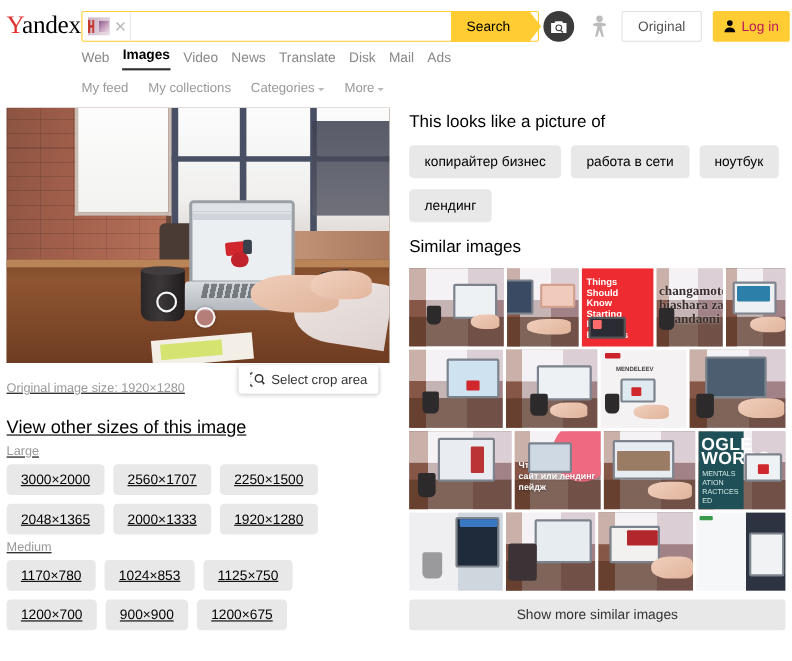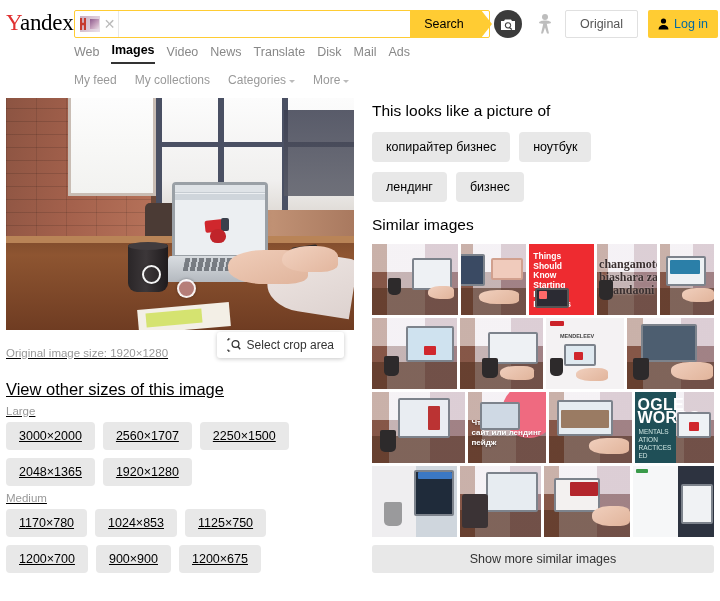--- a/index.html
+++ b/index.html
@@ -138,21 +138,21 @@
   }
   .btn-login {
     position: absolute;
     left: 648px; top: 10px;
     height: 28px;
     padding: 0 10px;
     background: #fc3;
     border: 0;
     border-radius: 2px;
     font-size: 12.5px;
-    color: #0369a1;
+    color: #be185d;
     font-family: "Liberation Sans", sans-serif;
     cursor: pointer;
     display: flex; align-items: center; gap: 5px;
   }
 
   
   .tabs {
     position: absolute;
     left: 74px; top: 43px;
     display: flex;
@@ -728,44 +728,45 @@
     </div>
 
     <h2 class="h2-title">View other sizes of this image</h2>
 
     <div class="size-group-label">Large</div>
     <div class="chip-row">
       <div class="chip">3000×2000</div>
       <div class="chip">2560×1707</div>
       <div class="chip">2250×1500</div>
       <div class="chip">2048×1365</div>
+      <div class="chip">2000×1333</div>
       <div class="chip">1920×1280</div>
     </div>
 
     <div class="size-group-label">Medium</div>
     <div class="chip-row">
       <div class="chip">1170×780</div>
       <div class="chip">1024×853</div>
       <div class="chip">1125×750</div>
       <div class="chip">1200×700</div>
       <div class="chip">900×900</div>
       <div class="chip">1200×675</div>
     </div>
   </div>
 
   <div class="right-col">
 
     <h2 class="r-title">This looks like a picture of</h2>
     <div class="tag-row">
       <div class="tag">копирайтер бизнес</div>
+      <div class="tag">работа в сети</div>
       <div class="tag">ноутбук</div>
     </div>
     <div class="tag-row">
       <div class="tag">лендинг</div>
-      <div class="tag">бизнес</div>
     </div>
 
     <h2 class="r-title2">Similar images</h2>
 
     <div class="sim-grid">
 
       <div class="sim-row">
         <div class="sim-cell t-office" style="width:88px">
           <div class="t-screen" style="left:40px;top:14px;width:40px;height:32px"></div>
           <div class="t-mug" style="left:16px;top:34px;width:13px;height:17px"></div>

